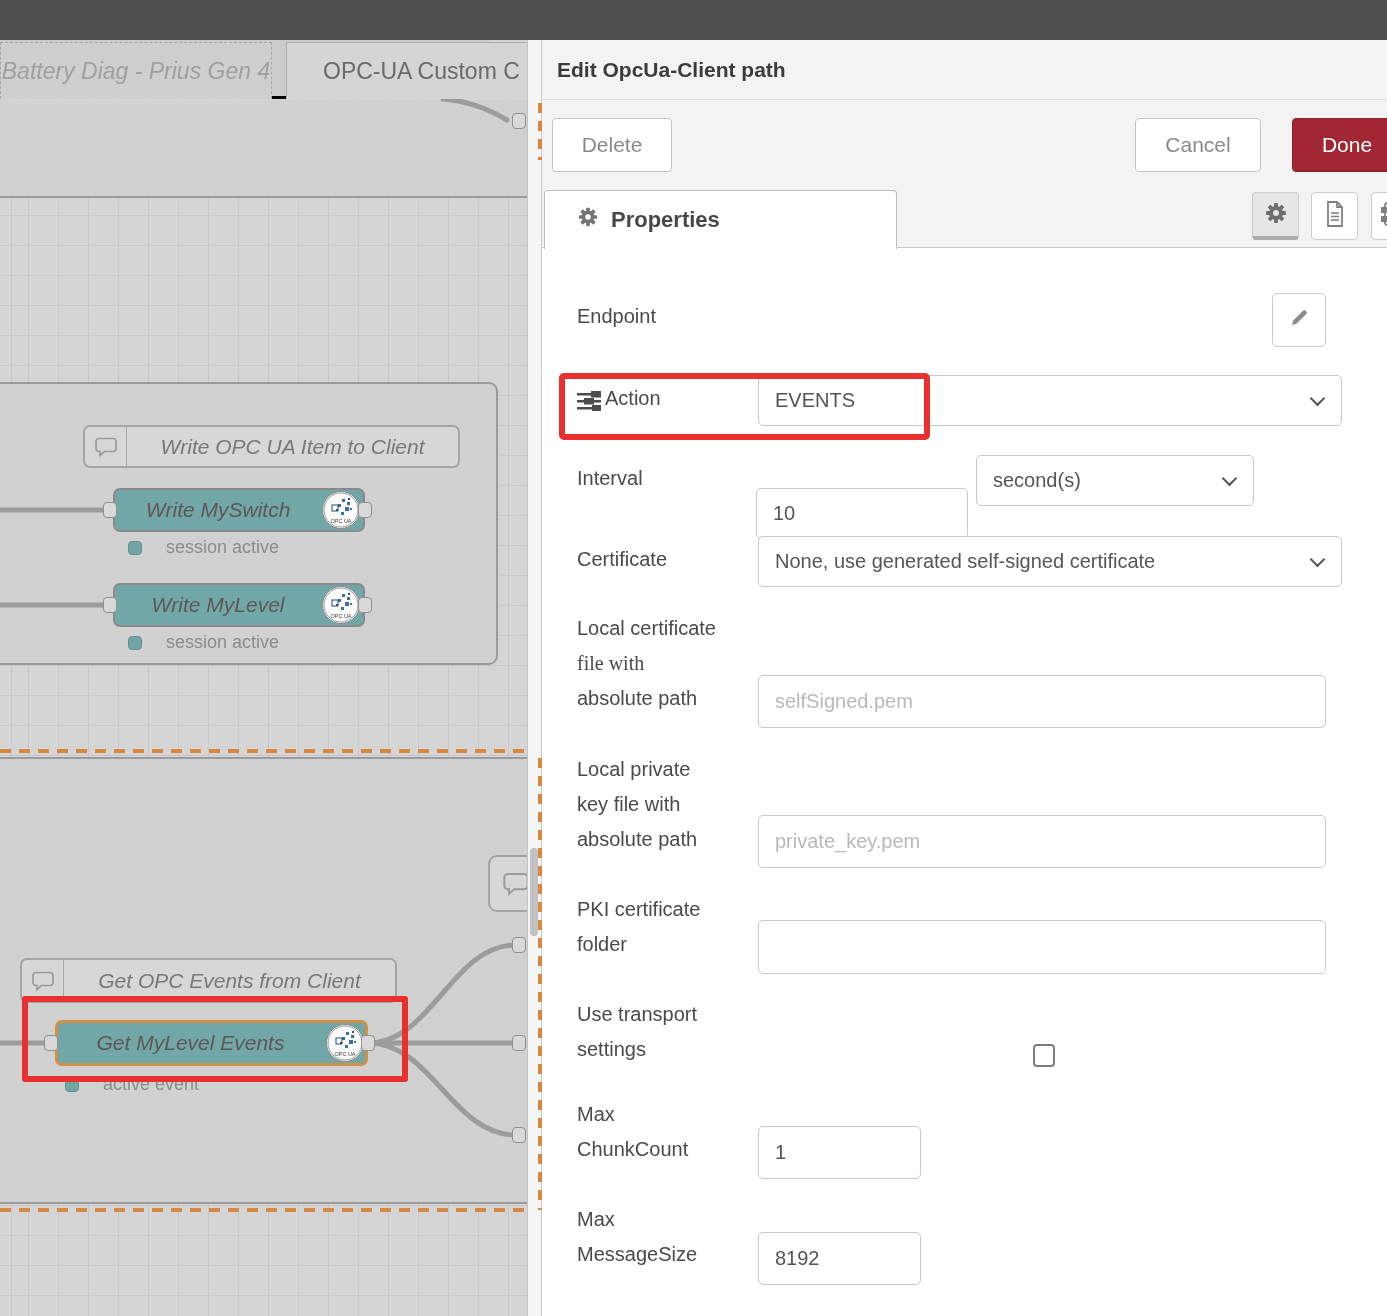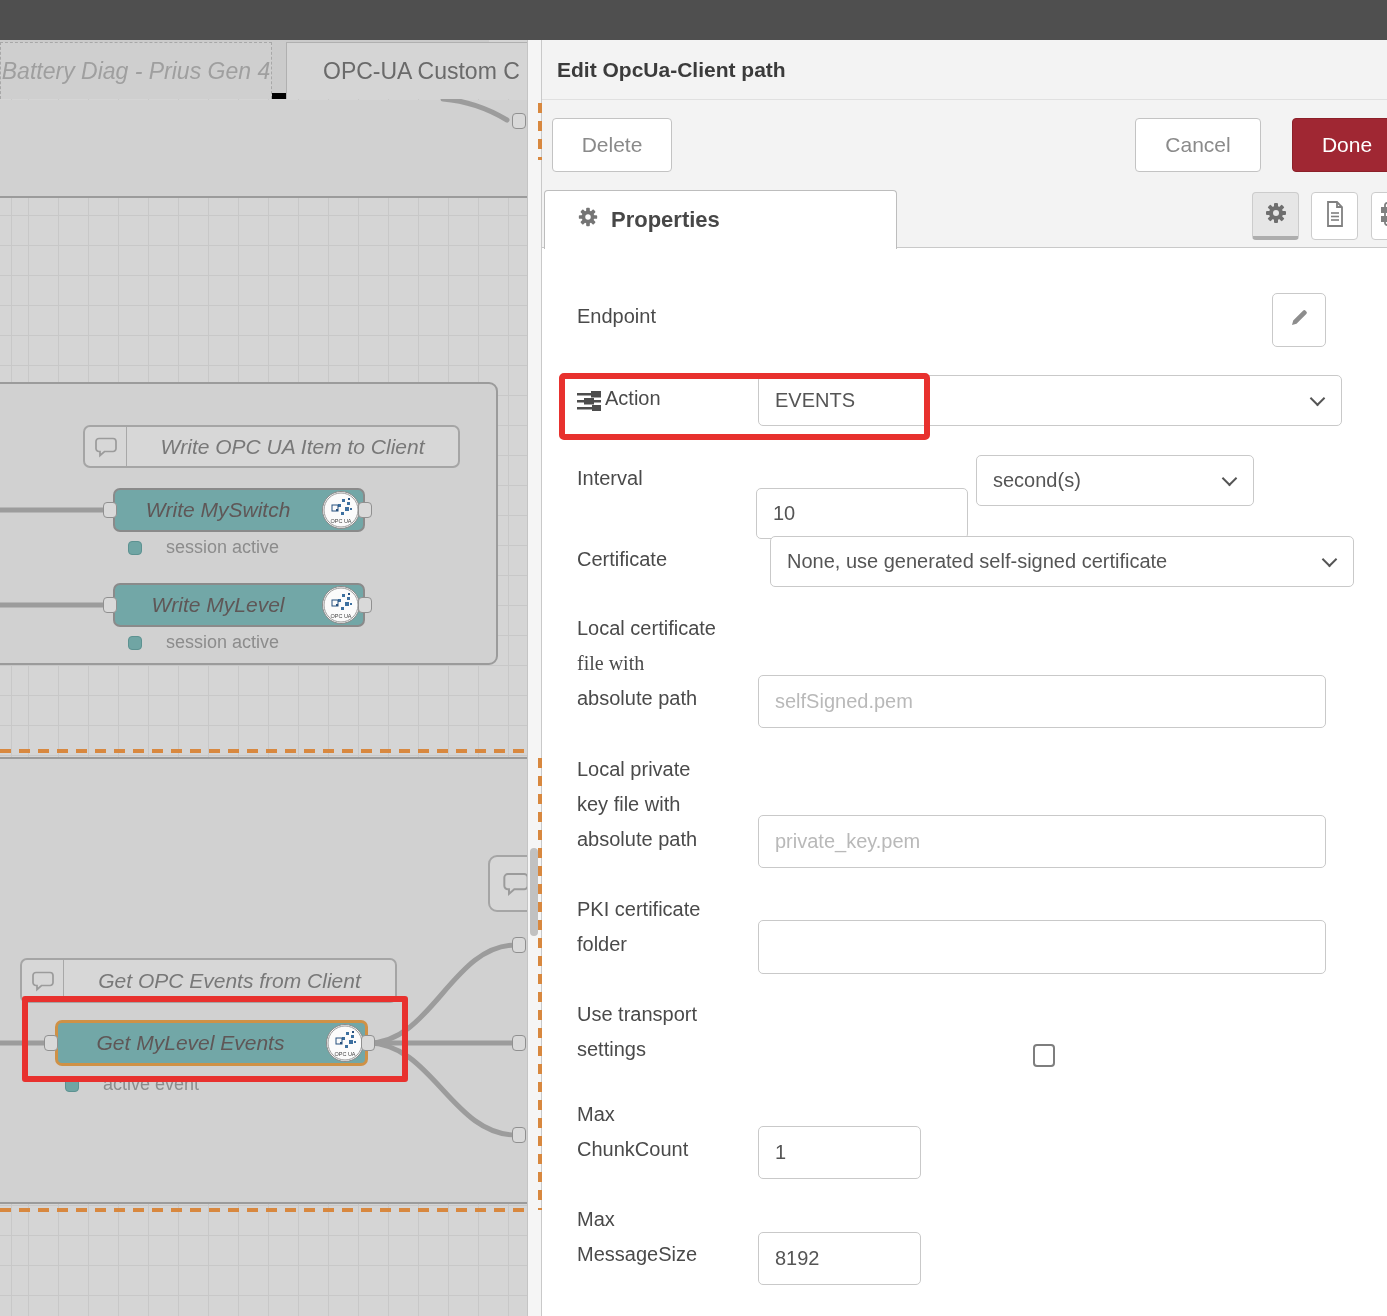--- a/index.html
+++ b/index.html
@@ -6,21 +6,21 @@
   body { font-family:"Liberation Sans", sans-serif; background:#fff; }
   #stage { position:relative; width:1387px; height:1316px; overflow:hidden; background:#fff; }
 
   
   #titlebar { position:absolute; left:0; top:0; width:1387px; height:40px; background:#4f4f4f; }
 
   
   #canvas { position:absolute; left:0; top:40px; width:527px; height:1276px; overflow:hidden;
             background:#d5d5d5; }
   #tabbar { position:absolute; left:0; top:0; width:489px; height:59px; background:#cbcbcb;
-            border-bottom:6px solid #000000; z-index:6; }
+            border-bottom:3px solid #000000; z-index:6; }
   .wtab { position:absolute; top:2px; height:57px; display:flex; align-items:center; justify-content:center;
           font-size:23px; white-space:nowrap; overflow:hidden; }
   #wtab1 { left:0; width:272px; color:#9f9f9f; font-style:italic; background:#cfcfcf;
            border:1px dashed #a8a8a8; border-bottom:none; }
   #wtab2 { left:286px; width:260px; color:#6a6a6a; background:#d5d5d5;
            border:1px solid #b0b0b0; border-bottom:none; justify-content:flex-start; padding-left:36px; }
   #gridbg { position:absolute; left:0; top:59px; width:527px; height:1217px;
             background-color:#d5d5d5;
             background-image:
               repeating-linear-gradient(90deg, #c8c8c8 0 1px, transparent 1px 30px),
@@ -350,21 +350,21 @@
     <div class="annotation" style="left:17px; top:333px; width:371px; height:67px;"></div>
 
     <div class="flabel" style="left:35px; top:427px;">Interval</div>
     <input class="inp" style="left: 214px; top: 415px; width: 212px; margin-top: 33px;" value="10">
     <div class="sel" style="left:434px; top:415px; width:278px;">
       <span>second(s)</span>
       <span class="chev"></span>
     </div>
 
     <div class="flabel" style="left:35px; top:508px;">Certificate</div>
-    <div class="sel" style="left:216px; top:496px; width:584px;margin-left:12px;">
+    <div class="sel" style="left:216px; top:496px; width:584px;">
       <span>None, use generated self-signed certificate</span>
       <span class="chev"></span>
     </div>
 
     <div class="flabel" style="left:35px; top:577px;">Local certificate</div>
     <div class="flabel" style="left:35px; top:612px;font-family:Liberation Serif, serif;">file with</div>
     <div class="flabel" style="left:35px; top:647px;">absolute path</div>
     <input class="inp" style="left: 216px; top: 635px; width: 568px; height: 53px;" placeholder="selfSigned.pem">
 
     <div class="flabel" style="left:35px; top:718px;">Local private</div>

